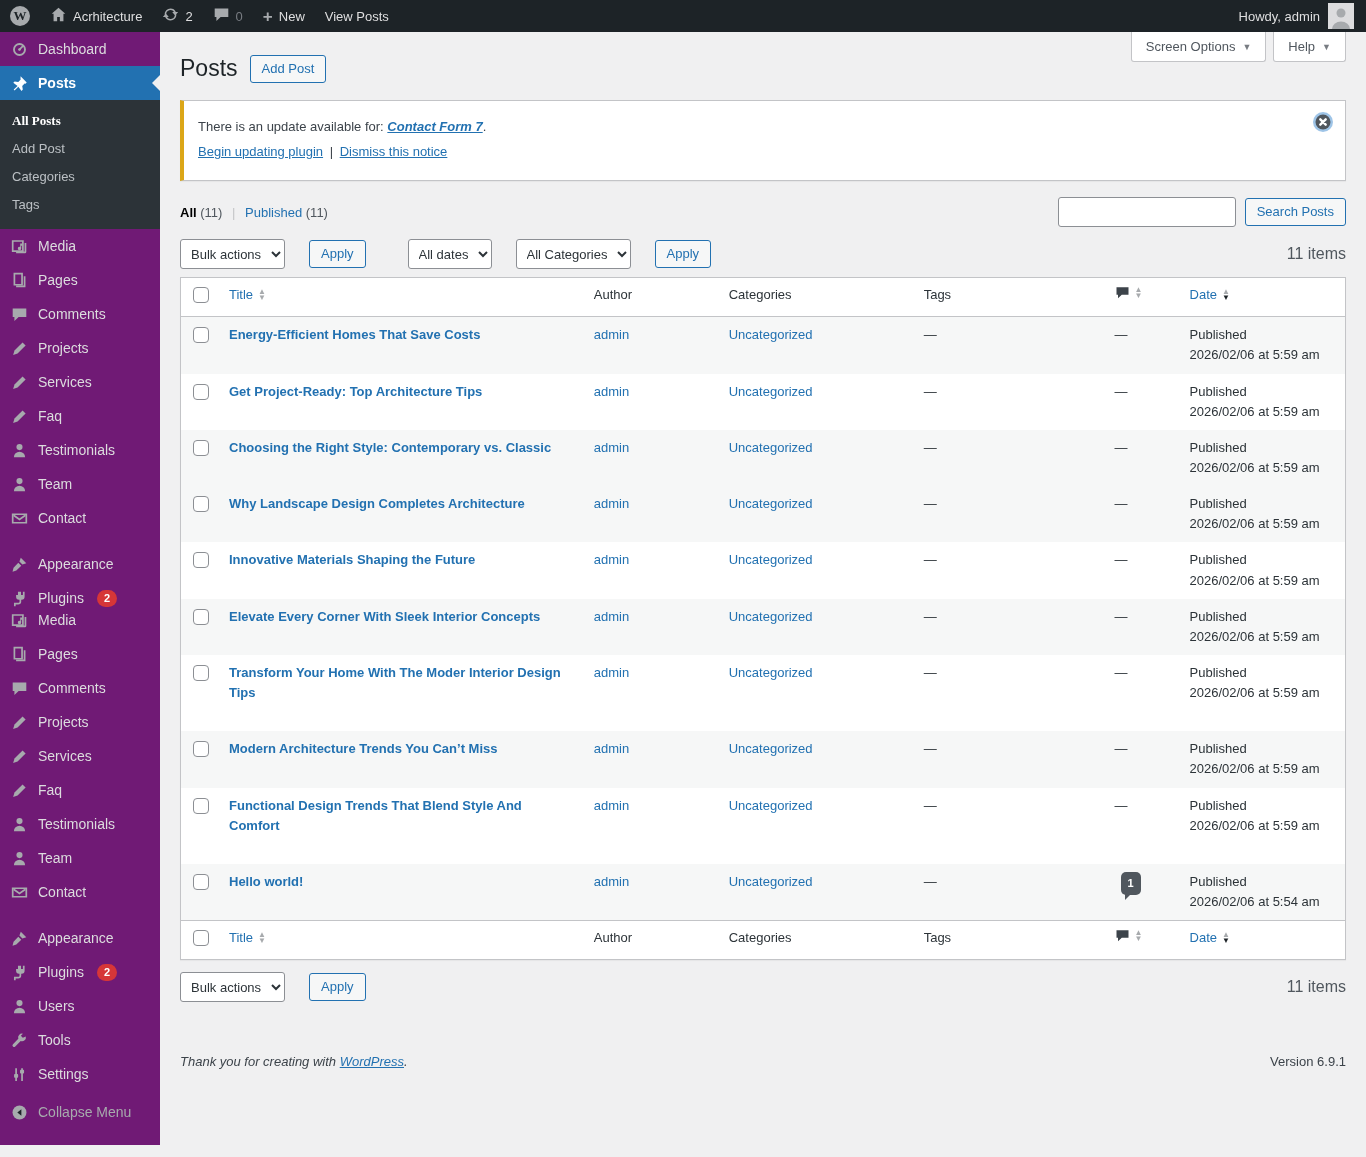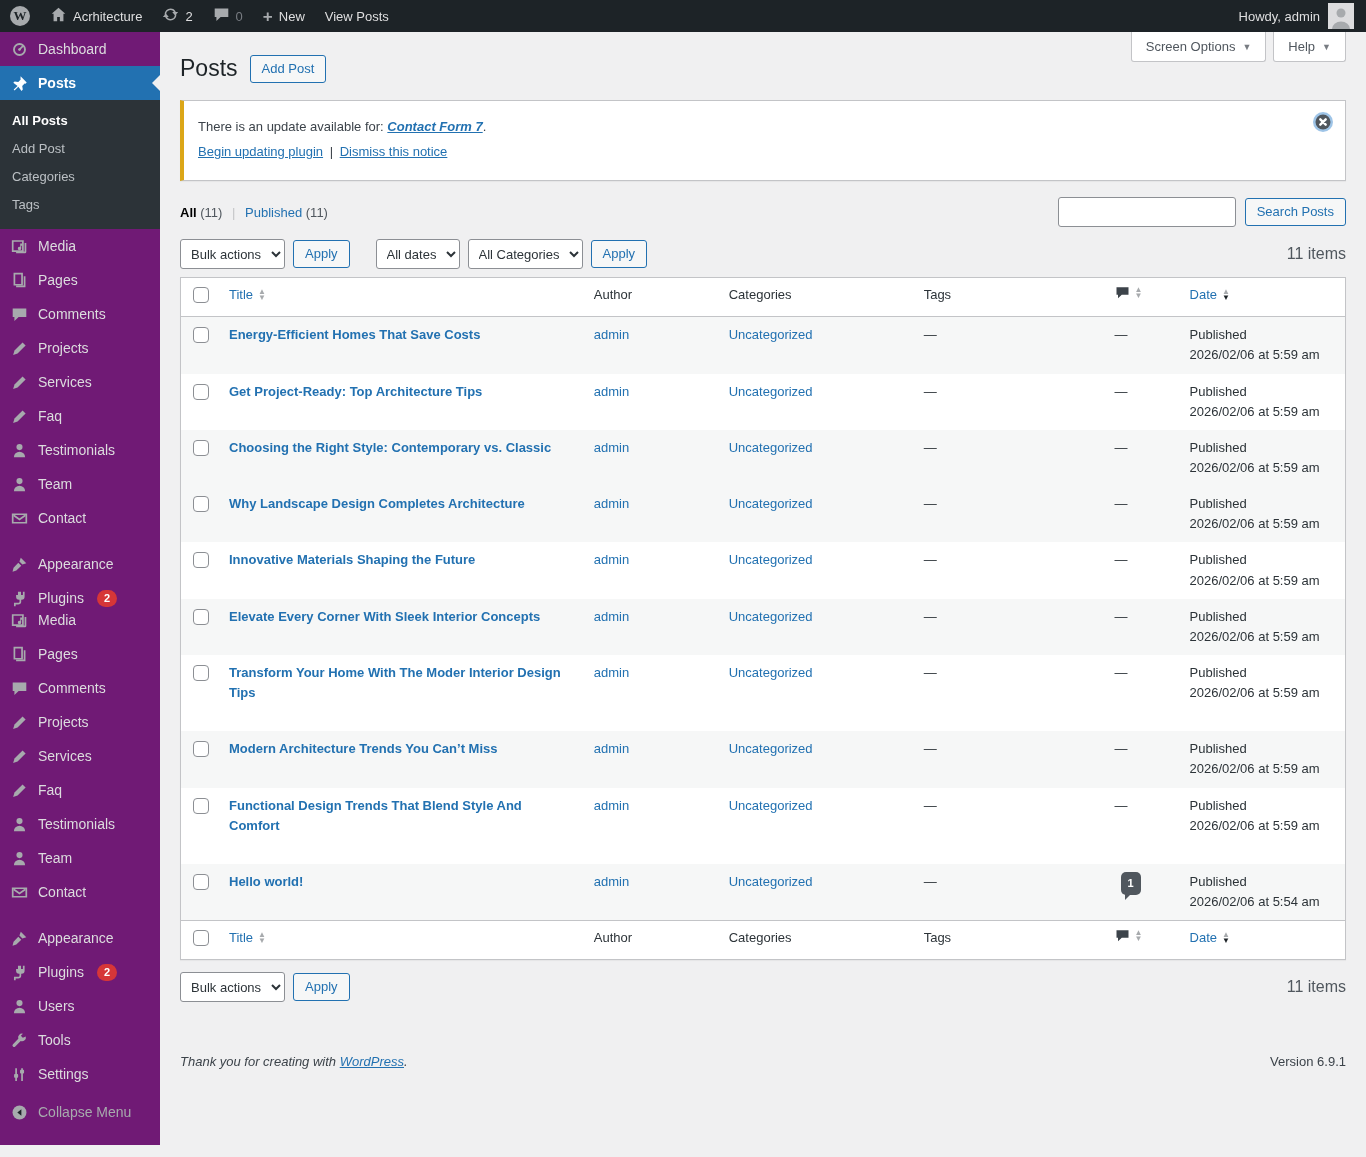--- a/index.html
+++ b/index.html
@@ -61,21 +61,21 @@
   }
   .menu-item.collapse { color:#a7aaad; }
   .badge {
     background:#d63638; color:#fff; border-radius:10px;
     font-size:11px; font-weight:bold; padding:1px 7px; margin-left:4px; line-height:15px;
   }
   .submenu { background:#2c3338; padding:7px 0 10px; }
   .submenu a {
     display:block; padding:6px 12px; font-size:13px; color:#bbc0c4; line-height:16px;
   }
-  .submenu a.current { color:#fff; font-weight:bold; }
+  .submenu a.current { color:#fff; font-weight:bold;font-family:Liberation Serif, serif; }
 
   
   .main {
     position:absolute; top:32px; left:160px; width:1206px; height:1125px;
     padding:0 20px;
   }
   .screen-meta { position:absolute; top:0; right:20px; display:flex; gap:7px; }
   .meta-btn {
     background:#fff; border:1px solid #c3c4c7; border-top:none;
     border-radius:0 0 3px 3px; padding:7px 14px; font-size:13px; color:#50575e;
@@ -108,21 +108,21 @@
   .subsubsub strong { color:#000; }
   .subsubsub .count { color:#50575e; }
   .subsubsub .pipe { color:#c3c4c7; margin:0 6px; }
   .searchform { display:flex; align-items:center; gap:9px; }
   .searchform input {
     width:178px; height:30px; border:1px solid #8c8f94; border-radius:3px;
     padding:0 8px; font-size:13px; background:#fff; font-family:inherit;
   }
 
   .tablenav { margin-top:12px; display:flex; justify-content:space-between; align-items:center; }
-  .nav-left { display:flex; align-items:center; gap:8px; }
+  .nav-left { display:flex; align-items:center; gap:24px; }
   select {
     height:30px; border:1px solid #8c8f94; border-radius:3px; background:#fff;
     font-size:13px; color:#2c3338; padding:0 6px; font-family:inherit; cursor:pointer;
   }
   .gap-left { margin-left:18px; }
   .count-label { color:#50575e; font-size:16px; }
 
   table.posts-table {
     margin-top:8px; width:100%; border-collapse:collapse;
     background:#fff; border:1px solid #c3c4c7; box-shadow:0 1px 1px rgba(0,0,0,.04);

